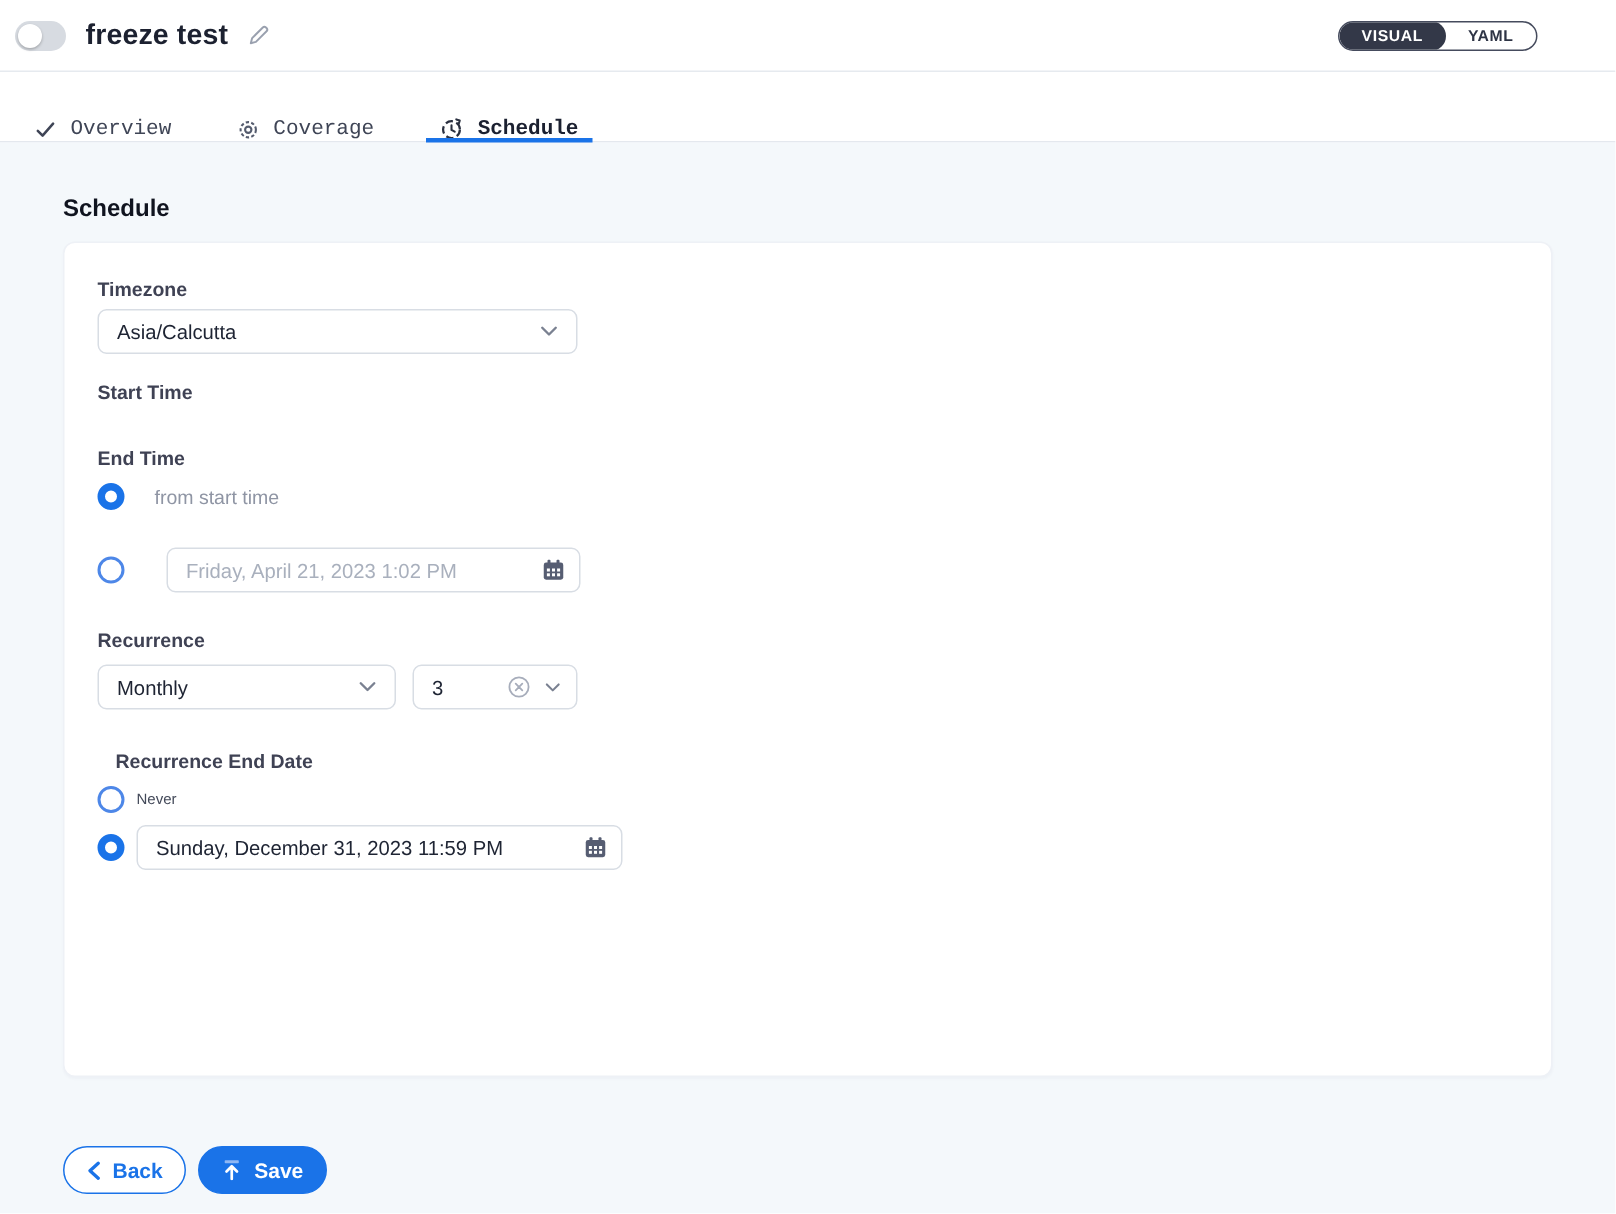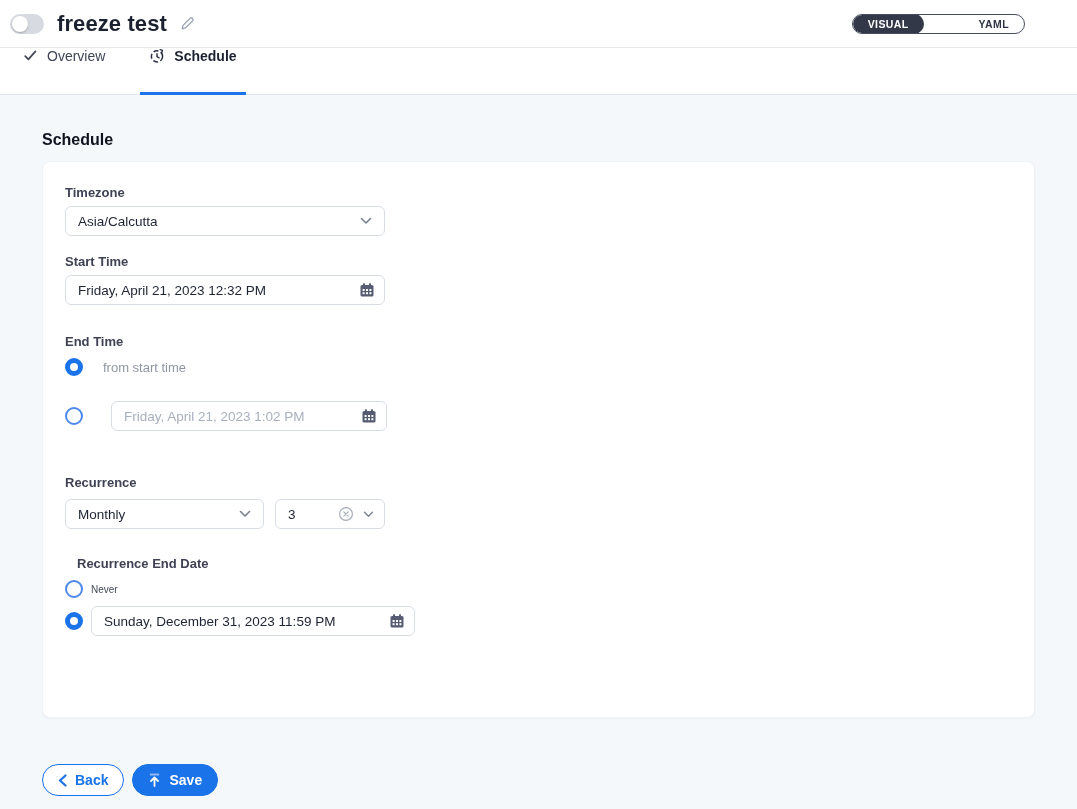--- a/index.html
+++ b/index.html
@@ -5,34 +5,34 @@
   * { margin:0; padding:0; box-sizing:border-box; }
   html,body { width:1077px; height:809px; }
   body { font-family:"Liberation Sans", sans-serif; background:#fff; color:#272c3a; overflow:hidden; }
 
   
   .topbar { height:48px; background:#fff; border-bottom:1px solid #e6eaef;
             display:flex; align-items:center; padding:0 16px 0 10px; }
   .toggle { width:34px; height:20px; border-radius:10px; background:#d7dbe1; position:relative; cursor:pointer; flex:0 0 auto; }
   .toggle .knob { position:absolute; top:2px; left:2px; width:16px; height:16px; border-radius:50%;
                   background:#fff; box-shadow:0 1px 2px rgba(0,0,0,.25); }
-  .page-title { font-size:22px; font-weight:700; color:#1c2130; margin-left:13px; letter-spacing:.1px; }
+  .page-title { font-size:19px; font-weight:700; color:#1c2130; margin-left:13px; letter-spacing:.1px; }
   .edit-ic { margin-left:12px; display:inline-flex; cursor:pointer; }
   .spacer { flex:1; }
   .seg { display:flex; align-items:center; height:20px; border:1px solid #454b5d; border-radius:11px;
-         background:#fff; overflow:hidden; margin-right:36px;gap:40px; }
+         background:#fff; overflow:hidden; margin-right:36px; }
   .seg-opt { font-family:inherit; font-size:10.5px; font-weight:700; letter-spacing:.4px; border:none;
              background:transparent; height:20px; padding:0 15px; cursor:pointer; color:#2e3445; }
   .seg-on { background:#333848; color:#fff; border-radius:10px; }
 
   
   .tabs { height:47px; background:#fff; border-bottom:1px solid #e4e8ee; display:flex; align-items:stretch;
           padding-left:14px; gap:26px; }
-  .tab { display:flex; align-items:flex-start; gap:9px; padding:0 9px; font-size:14px; font-weight:500;
-         color:#3f4556; cursor:pointer; position:relative; }
+  .tab { display:flex; align-items:flex-end; gap:9px; padding:0 9px; font-size:14px; font-weight:500;
+         color:#3f4556; cursor:pointer; position:relative;font-family:Liberation Mono, monospace; }
   .tab.active { font-weight:700; color:#1b2030; }
   .tab.active::after { content:""; position:absolute; left:0; right:0; bottom:-1px; height:3px; background:#1a73e8; }
   .tab svg { flex:0 0 auto; }
 
   
   .content { background:#f4f8fb; height:714px; padding:0 42px; }
   .section-heading { font-size:16px; font-weight:700; color:#10141f; padding-top:36px; }
 
   .card { margin-top:12px; background:#fff; border:1px solid #eef1f6; border-radius:8px;
           height:557px; padding:23px 22px; box-shadow:0 1px 2px rgba(20,40,80,.03); }
@@ -43,21 +43,21 @@
   .sel { justify-content:space-between; padding:0 12px; }
   input.inp { padding:0 12px; font-family:inherit; width:100%; cursor:text; }
   input.inp::placeholder { color:#a9b0bd; }
   .inp-wrap { position:relative; }
   .inp-wrap .cal { position:absolute; right:10px; top:50%; transform:translateY(-50%); display:inline-flex; cursor:pointer; }
   .inp-wrap input { padding-right:34px; }
   .w320 { width:320px;align-items:center; }
 
   .mt6 { margin-top:6px; } .mt8 { margin-top:8px; } .mt9 { margin-top:9px; }
   .mt18 { margin-top:18px; } .mt25 { margin-top:25px; } .mt27 { margin-top:27px;padding-left:12px; }
-  .mt29 { margin-top:29px; } .mt44 { margin-top:44px; }
+  .mt29 { margin-top:29px; } .mt44 { margin-top:24px; }
 
   .radio-row { display:flex; align-items:center; gap:8px; }
   .radio { width:18px; height:18px; border-radius:50%; background:#fff; cursor:pointer; flex:0 0 auto; }
   .radio.on  { border:5.5px solid #1a73e8; }
   .radio.off { border:2px solid #4d87e8; }
   .hint { font-size:13px; color:#8f95a4; margin-left:12px; }
   .never-label { font-size:10px; color:#434959; }
 
   .rec-row { display:flex; gap:11px; }
   .sel-count { width:110px; justify-content:flex-start; gap:0; padding:0 10px 0 12px; }
@@ -93,20 +93,27 @@
     </div>
   </header>
 
   <nav class="tabs">
     <div class="tab">
       <svg width="15" height="15" viewBox="0 0 15 15">
           <path d="M2.2 8.2l3.2 3.2 7-8" fill="none" stroke="#3f4556" stroke-width="1.7" stroke-linecap="round" stroke-linejoin="round"></path>
         </svg>
       <span>Overview</span>
     </div>
+    <div class="tab">
+      <svg width="15" height="15" viewBox="0 0 15 15">
+        <circle cx="7.5" cy="7.5" r="5.1" fill="none" stroke="#555c6e" stroke-width="1.4" stroke-dasharray="2.2 1.5"></circle>
+        <circle cx="7.5" cy="7.5" r="2.1" fill="none" stroke="#555c6e" stroke-width="1.4"></circle>
+      </svg>
+      <span>Coverage</span>
+    </div>
     <div class="tab active">
       <svg width="16" height="16" viewBox="0 0 16 16">
         <circle cx="8" cy="8.4" r="5.6" fill="none" stroke="#2a3040" stroke-width="1.5" stroke-dasharray="5 2.4"></circle>
         <path d="M8 5.6v3l2.1 1.2" fill="none" stroke="#2a3040" stroke-width="1.4" stroke-linecap="round"></path>
         <path d="M11.2 1.6l2.3.7-.7 2.3" fill="none" stroke="#2a3040" stroke-width="1.4" stroke-linecap="round" stroke-linejoin="round"></path>
       </svg>
       <span>Schedule</span>
     </div>
   </nav>
 
@@ -117,36 +124,20 @@
 
       <div class="field-label">Timezone</div>
       <div class="sel w320 mt6">
         <span>Asia/Calcutta</span>
         <svg width="12" height="8" viewBox="0 0 12 8">
             <path d="M1.5 1.5L6 6l4.5-4.5" fill="none" stroke="#7a8191" stroke-width="1.6" stroke-linecap="round" stroke-linejoin="round"></path>
           </svg>
       </div>
 
       <div class="field-label mt18">Start Time</div>
-      <div class="inp-wrap w320 mt6">
-        <input class="inp" value="Friday, April 21, 2023 12:32 PM" style="">
-        <span class="cal">
-          <svg width="16" height="16" viewBox="0 0 16 16">
-            <rect x="4" y="1.2" width="2" height="3.2" rx="0.6" fill="#565d72"></rect>
-              <rect x="10" y="1.2" width="2" height="3.2" rx="0.6" fill="#565d72"></rect>
-            <rect x="1.5" y="3" width="13" height="11.5" rx="1.6" fill="#565d72"></rect>
-            <rect x="3.6" y="7" width="2" height="2" fill="#fff"></rect>
-              <rect x="7" y="7" width="2" height="2" fill="#fff"></rect>
-              <rect x="10.4" y="7" width="2" height="2" fill="#fff"></rect>
-            <rect x="3.6" y="10.2" width="2" height="2" fill="#fff"></rect>
-              <rect x="7" y="10.2" width="2" height="2" fill="#fff"></rect>
-              <rect x="10.4" y="10.2" width="2" height="2" fill="#fff"></rect>
-          </svg>
-        </span>
-      </div>
 
       <div class="field-label mt29">End Time</div>
       <div class="radio-row mt9">
         <div class="radio on"></div>
         <span class="hint">from start time</span>
       </div>
       <div class="radio-row mt25">
         <div class="radio off"></div>
         <div class="inp-wrap" style="width:296px;padding-left:20px;">
           <input class="inp" placeholder="Friday, April 21, 2023 1:02 PM" style="">

